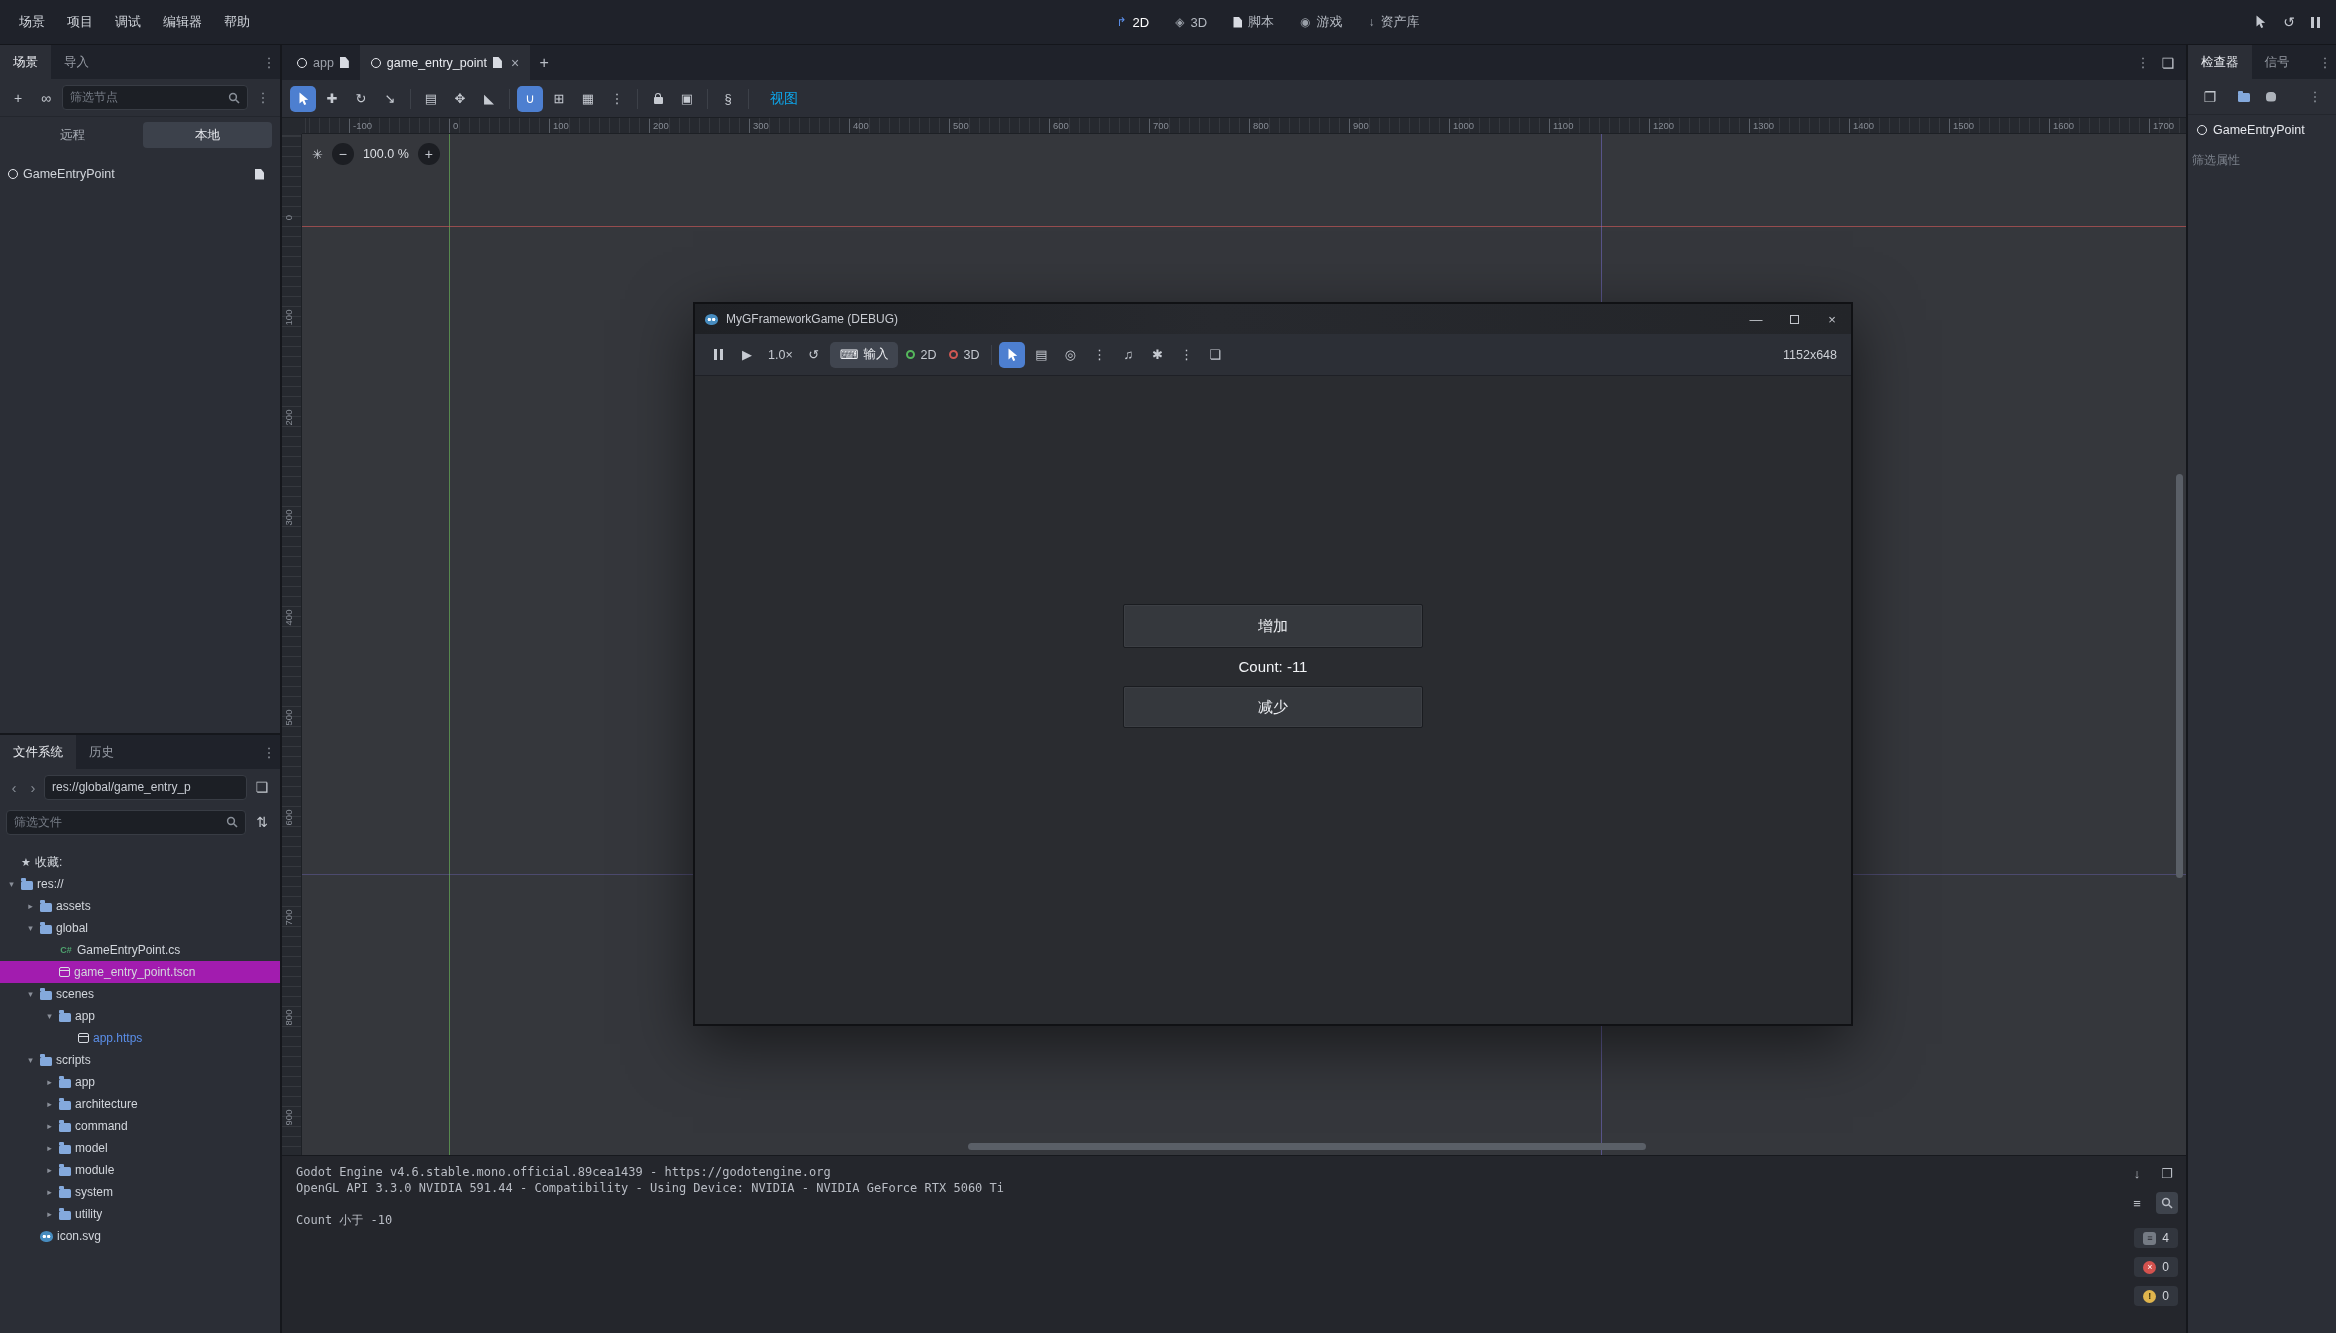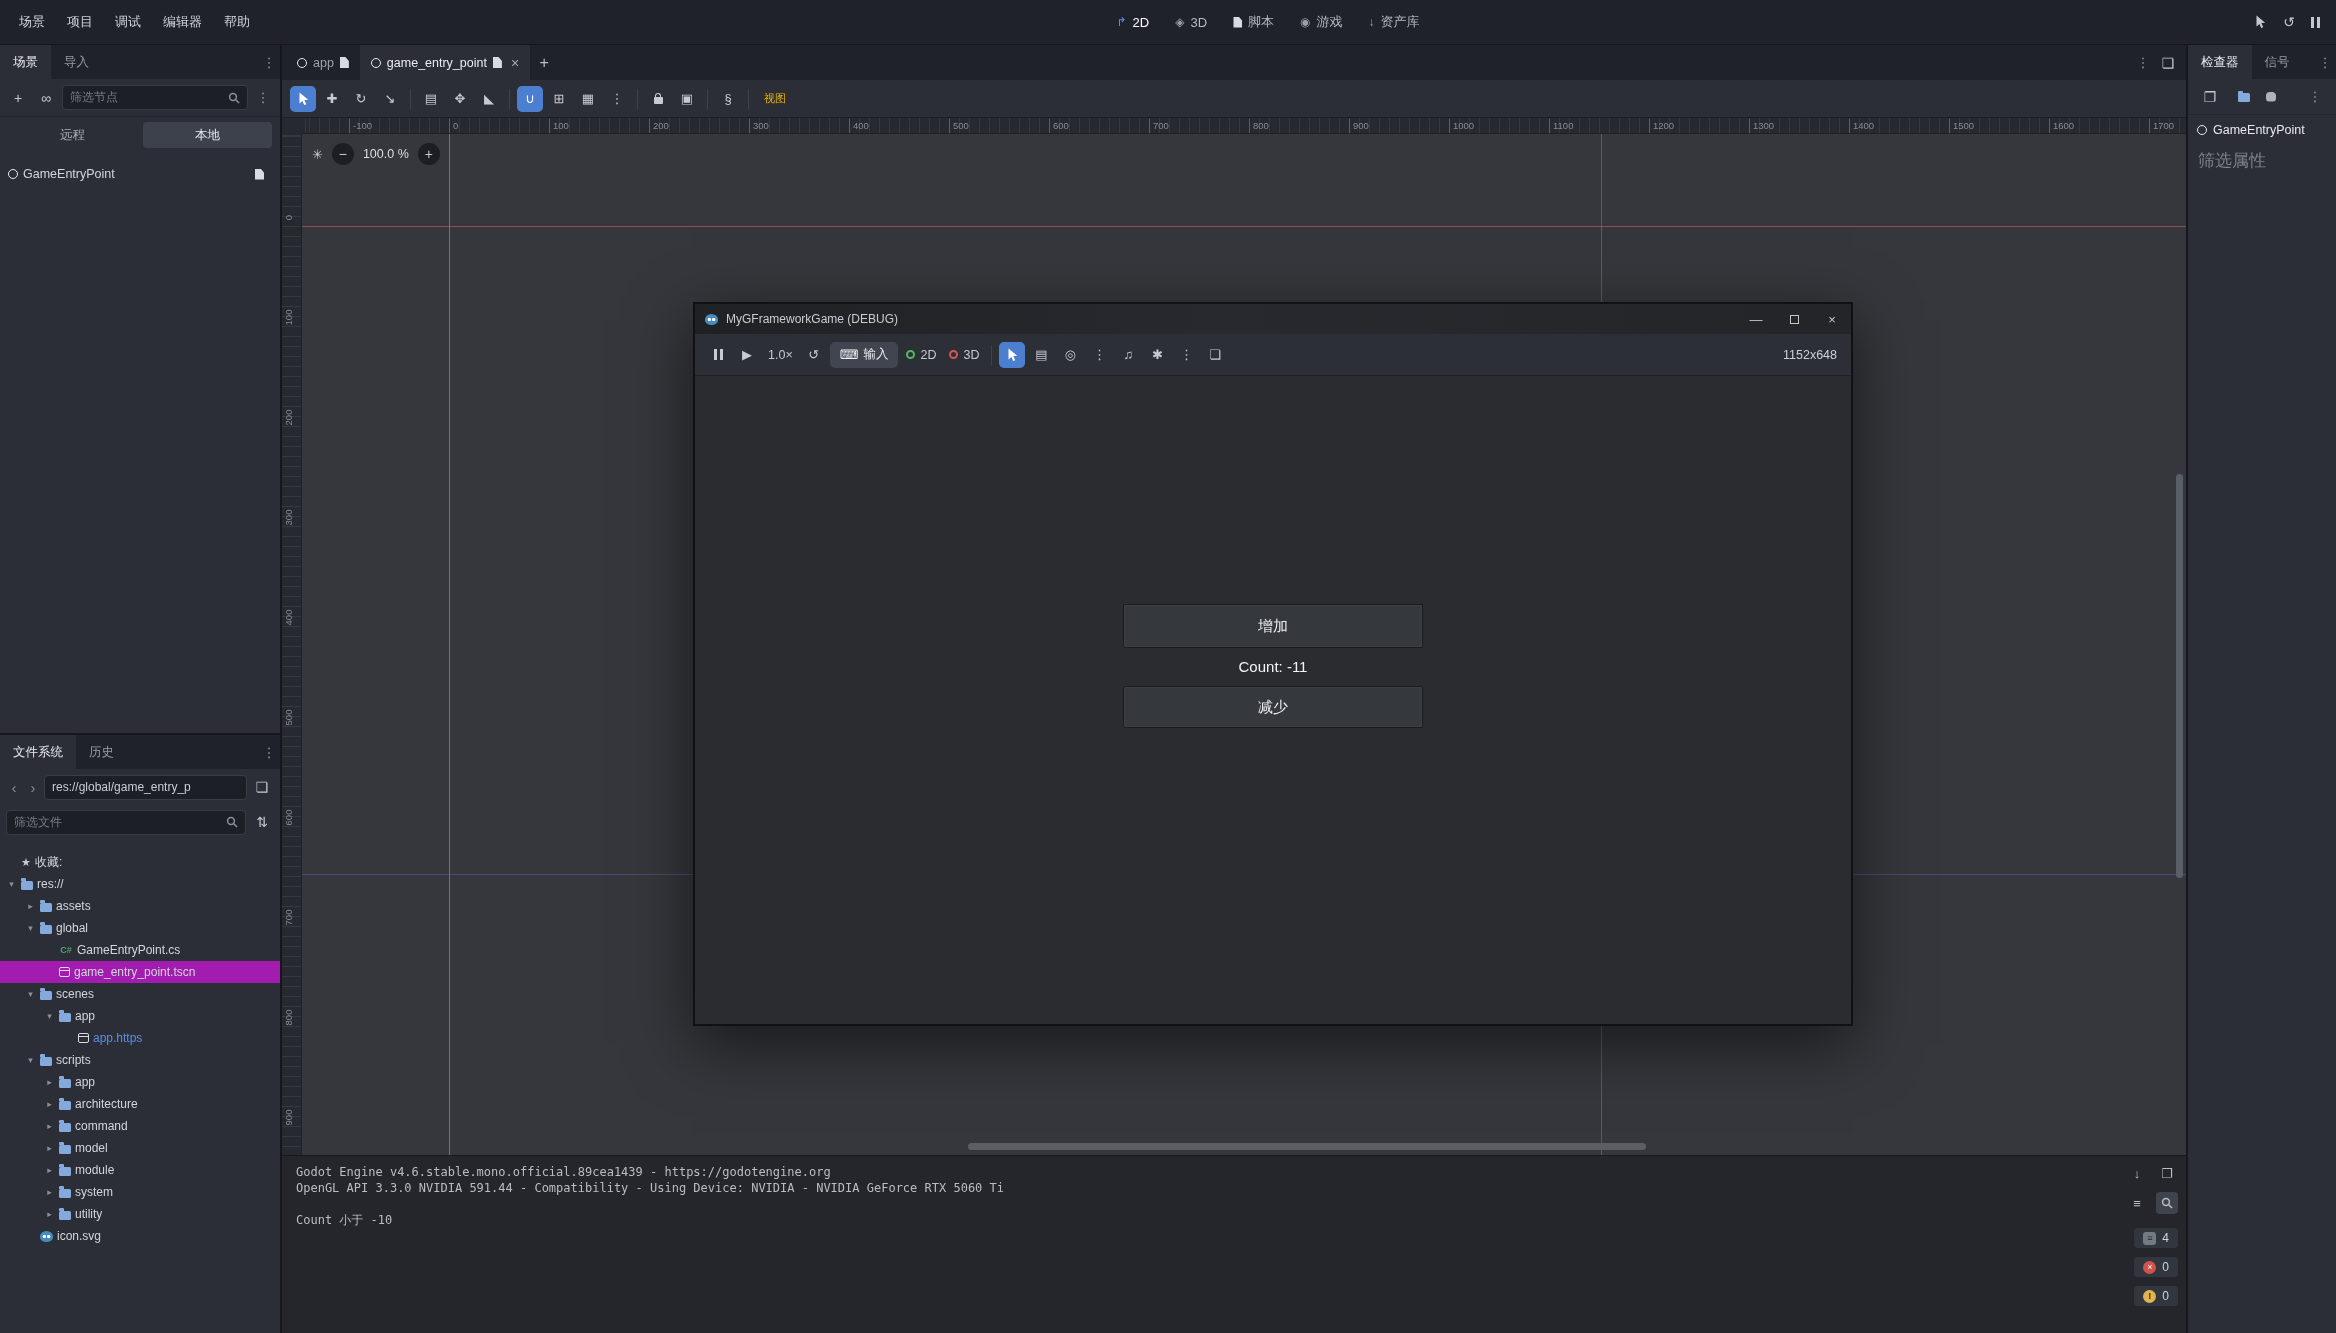--- a/index.html
+++ b/index.html
@@ -81,21 +81,21 @@
 
 .vp-toolbar{height:38px;flex:none;background:var(--panel);border-bottom:1px solid #1c1f24;
   display:flex;align-items:center;gap:3px;padding:0 8px}
 #vp-tools,#gw-tools{display:flex;align-items:center;gap:3px}
 .tool{min-width:26px;height:26px;display:flex;align-items:center;justify-content:center;gap:5px;
   padding:0 5px;border-radius:5px;color:#c6cad1;font-size:13px;white-space:nowrap}
 .tool.active{background:#4d7fd0;color:#fff}
 .tool.boxed{background:#40454f;padding:0 10px;color:#eceef2}
 .tool .lbl{font-size:12.5px}
 .vsep{width:1px;height:20px;background:#3d4149;margin:0 4px;flex:none}
-.view-menu{font-size:11px;color:#eab308;padding:0 8px}
+.view-menu{margin-left:6px;font-size:14px;color:#0ea5e9;padding:0 8px}
 
 
 .canvas-wrap{flex:1;min-height:0;position:relative;background:var(--panel)}
 .ruler-corner{position:absolute;left:0;top:0;width:20px;height:16px;background:#26292f;z-index:2}
 .ruler-top{position:absolute;left:20px;right:0;top:0;height:16px;background:#26292f;border-bottom:1px solid #1d2025;
   overflow:hidden;background-image:repeating-linear-gradient(90deg,rgba(255,255,255,.07) 0 1px,transparent 1px 10px);background-position-x:7px}
 .ruler-left{position:absolute;left:0;top:16px;bottom:0;width:20px;background:#26292f;border-right:1px solid #1d2025;
   overflow:hidden;background-image:repeating-linear-gradient(0deg,rgba(255,255,255,.07) 0 1px,transparent 1px 10px);background-position-y:2px}
 .tick-h{position:absolute;top:1px;height:14px;line-height:14px;font-size:9.5px;color:#878c95;
   border-left:1px solid #5a5f67;padding-left:3px;white-space:nowrap}
@@ -127,21 +127,21 @@
 .bico{width:13px;height:13px;display:flex;align-items:center;justify-content:center;font-size:9px;flex:none}
 .bico.msg{background:#757b84;color:#23262b;border-radius:3px}
 .bico.error{background:var(--error);color:#fff;border-radius:50%}
 .bico.warning{background:var(--warning);color:#332a08;border-radius:50%;font-weight:bold}
 
 
 .insp-toolbar{height:36px;flex:none;display:flex;align-items:center;gap:10px;padding:0 10px;border-bottom:1px solid #23262d}
 .insp-toolbar .dots{margin-left:auto}
 .insp-header{height:30px;flex:none;display:flex;align-items:center;gap:6px;padding:0 9px;font-size:12.5px;color:#e7e9ee}
 .insp-header .lbl{max-width:96px;overflow:hidden;text-overflow:ellipsis;white-space:nowrap}
-.insp-filter{height:30px;flex:none;display:flex;align-items:center;padding:0 10px;font-size:17px;color:#7c828c}
+.insp-filter{height:30px;flex:none;display:flex;align-items:center;padding:0 4px;font-size:12px;color:#7c828c}
 
 
 .game-window{position:absolute;left:693px;top:302px;width:1160px;height:724px;z-index:60;
   background:#2a2c30;border:2px solid #101114;box-shadow:0 18px 60px rgba(0,0,0,.55);display: flex;flex-direction:column}
 .gw-titlebar{height:30px;flex:none;background:linear-gradient(90deg,#1f2125,#27292e 45%,#232529);
   display:flex;align-items:center;gap:8px;padding-left:10px}
 .gw-title{font-size:12px;color:#c9ccd2}
 .gw-buttons{margin-left:auto;display:flex;height:100%}
 .gw-btn{width:38px;display:flex;align-items:center;justify-content:center;color:#c3c6cc;font-size:13px}
 .max-box{width:9px;height:9px;border:1.3px solid #c3c6cc}

